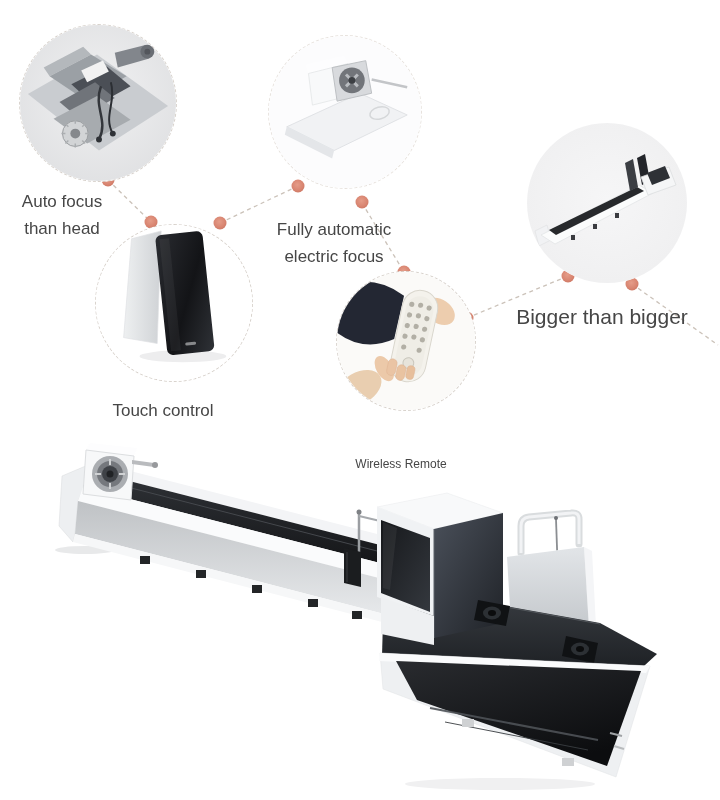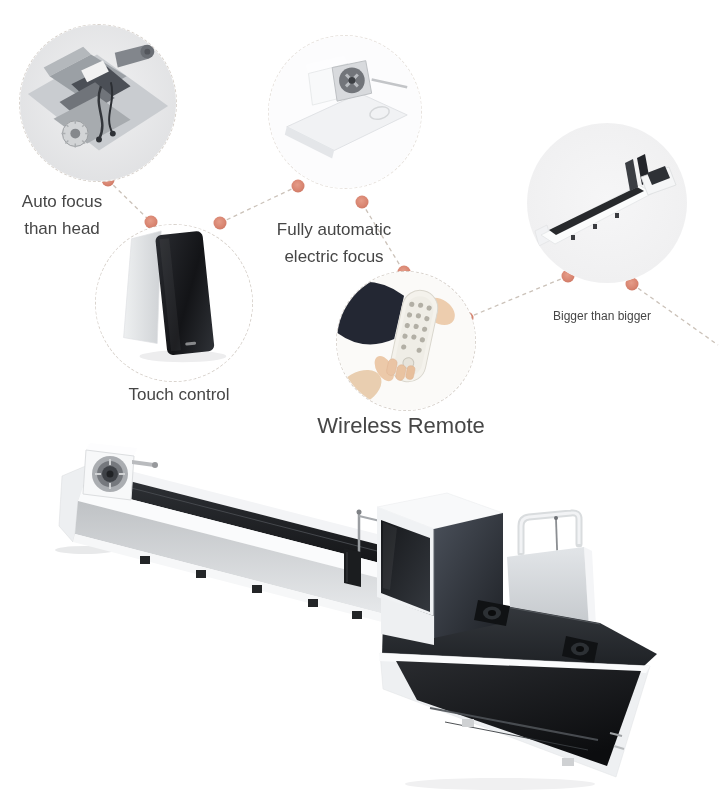--- a/index.html
+++ b/index.html
@@ -196,27 +196,27 @@
   </div>
 
   <div class="label" style="left:62px;top:188px;">
     <span class="ln">Auto focus</span>
     <span class="ln">than head</span>
   </div>
   <div class="label" style="left:334px;top:204px;margin-top:12px;">
     <span class="ln">Fully automatic</span>
     <span class="ln">electric focus</span>
   </div>
-  <div class="label" style="left:602px;top:303px;font-size:12px;">
+  <div class="label" style="left:602px;top:303px;font-size:21px;">
     <span class="ln">Bigger than bigger</span>
   </div>
-  <div class="label" style="left:163px;top:381px;margin-left:16px;">
+  <div class="label" style="left:163px;top:397px;">
     <span class="ln">Touch control</span>
   </div>
-  <div class="label" style="left:401px;top:414px;font-size:22px;line-height:23px;">
+  <div class="label" style="left:401px;top:453px;font-size:12px;line-height:23px;">
     <span class="ln">Wireless Remote</span>
   </div>
 
   <svg class="machine" viewBox="0 0 720 370">
     <defs>
       <linearGradient id="chanGrad" x1="0" y1="0" x2="0" y2="1">
         <stop offset="0%" stop-color="#303338"></stop>
           <stop offset="100%" stop-color="#121315"></stop>
       </linearGradient>
       <linearGradient id="sideGrad" x1="0" y1="0" x2="0" y2="1">

